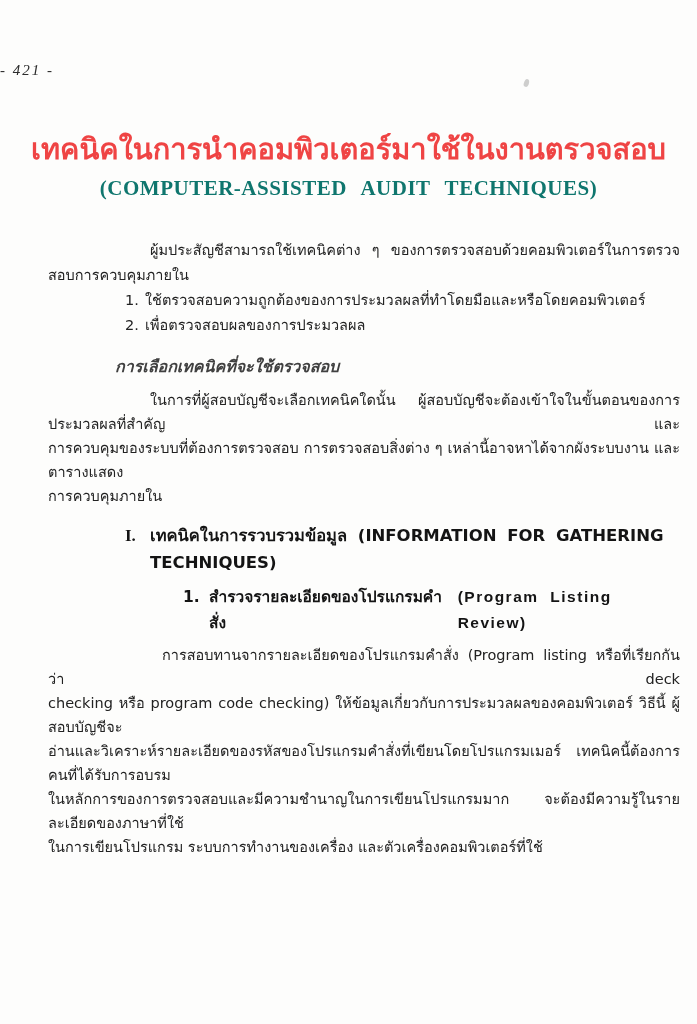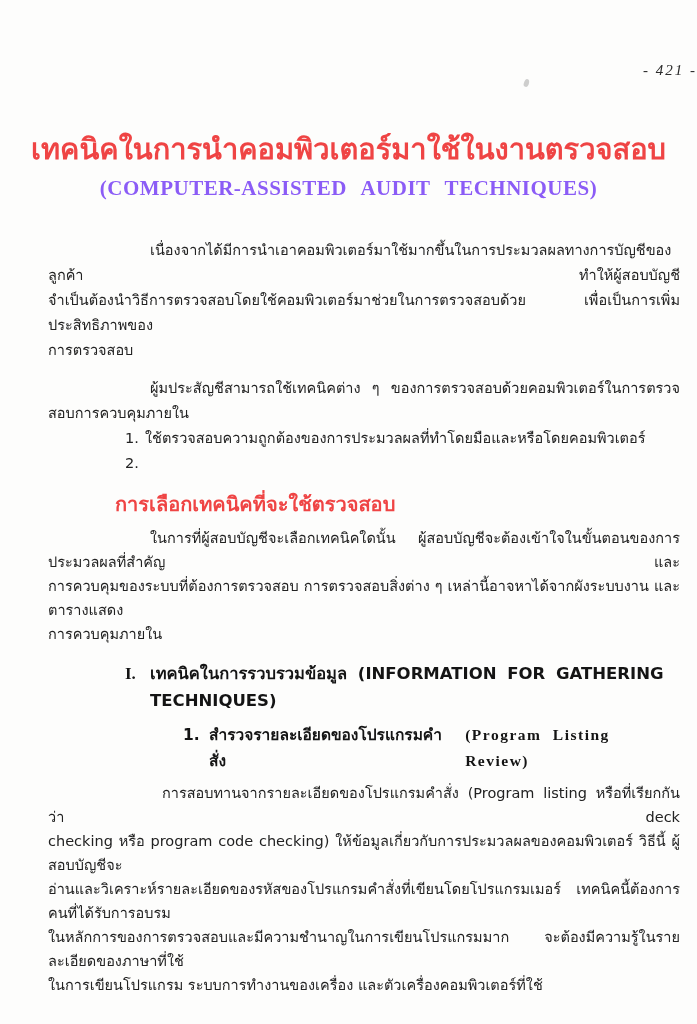--- a/index.html
+++ b/index.html
@@ -3,106 +3,102 @@
 <meta charset="utf-8">
 <style>
   html,body { margin:0; padding:0; background:#ffffff; }
   .page {
     position:relative; width:697px; height:1024px;
     background:#fdfdfc; color:#1d1d1d; overflow:hidden;
     font-family:"DejaVu Sans", sans-serif;
   }
   
   .page-number {
-    padding-top:61px; text-align:right;
+    padding-top:61px; text-align:left;
     font-family:"Liberation Serif", serif; font-style:italic;
-    font-size:15px; line-height:19px; letter-spacing:2px; color:#2b2b2b;padding-left:40px;
+    font-size:15px; line-height:19px; letter-spacing:2px; color:#2b2b2b;
   }
   .speck {
     position:absolute; left:524px; top:79px; width:5px; height:8px;
     background:#bdbdbd; border-radius:50% 50% 50% 50%/60% 60% 40% 40%;
     transform:rotate(18deg); opacity:.75;
   }
   .title-thai {
     margin:48px 10px 0; text-align:center;
     font-size:29px; font-weight:700; line-height:42px; color:#ef4444;
   }
   .title-eng {
     margin:3px 0 0; text-align:center;
     font-family:"Liberation Serif", serif;
     font-size:21px; font-weight:700; line-height:31px;
-    word-spacing:9px; letter-spacing:.5px; color:#8b5cf6;
+    word-spacing:9px; letter-spacing:.5px; color:#0f766e;
   }
   
   .body { margin:34px 17px 0 48px; font-size:14.5px; color:#222; }
   .para .line { line-height:25px; min-height:25px; }
   .para.tight .line { line-height:24px; min-height:24px; }
   .line.j { text-align:justify; text-align-last:justify; }
   .fi .line:first-child { text-indent:102px; }
   .fi2 .line:first-child { text-indent:114px; }
   #p2 { margin-top:13px; }
   .items { margin:0; padding:0; list-style:none; }
   .item { display:flex; line-height:25px; }
   .item .num { margin-left:77px; width:20px; flex:none; }
   .section-heading {
-    margin:15px 0 0 67px; font-size:20px; font-weight:700;
-    line-height:27px; color:#ef4444;
+    margin:15px 0 0 67px; font-size:16px; font-weight:700;
+    line-height:27px; color:#404040;font-style:italic;
   }
   #p3 { margin-top:8px; }
   .topic {
     display:flex; margin-top:14px; font-weight:700;
     font-size:16.5px; line-height:27px; color:#141414;
   }
   .topic .numeral {
     margin-left:77px; width:25px; flex:none;
     font-family:"Liberation Serif", serif; font-size:17px;
   }
   .topic .topic-lines { word-spacing:5px; }
   .subtopic {
     display:flex; margin:8px 0 0 135px; font-weight:700;
     font-size:15.5px; line-height:26px; color:#141414;
   }
   .subtopic .num { width:26px; flex:none; }
   .subtopic .eng {
-    margin-left:12px; font-family:Liberation Serif, serif;
+    margin-left:12px; font-family:Liberation Sans, sans-serif;
     letter-spacing:1.5px; word-spacing:6px;
   }
   #p4 { margin-top:7px; }
 </style>
 </head>
 <body>
 
 <div class="page">
 
   <div class="speck"></div>
 
   <div class="page-number">- 421 -</div>
 
   <h1 class="title-thai">เทคนิคในการนำคอมพิวเตอร์มาใช้ในงานตรวจสอบ</h1>
   <h2 class="title-eng">(COMPUTER-ASSISTED AUDIT TECHNIQUES)</h2>
 
   <div class="body">
 
-    <div class="para fi" id="p1">
-        <div class="line j">เนื่องจากได้มีการนำเอาคอมพิวเตอร์มาใช้มากขึ้นในการประมวลผลทางการบัญชีของลูกค้า ทำให้ผู้สอบบัญชี</div>
-        <div class="line j">จำเป็นต้องนำวิธีการตรวจสอบโดยใช้คอมพิวเตอร์มาช่วยในการตรวจสอบด้วย เพื่อเป็นการเพิ่มประสิทธิภาพของ</div>
-        <div class="line">การตรวจสอบ</div>
-      </div>
 
     <div class="para fi" id="p2">
         <div class="line j">ผู้มประสัญชีสามารถใช้เทคนิคต่าง ๆ ของการตรวจสอบด้วยคอมพิวเตอร์ในการตรวจสอบการควบคุมภายใน</div>
       </div>
 
     <ul class="items">
       <li class="item">
         <span class="num">1.</span>
         <span>ใช้ตรวจสอบความถูกต้องของการประมวลผลที่ทำโดยมือและหรือโดยคอมพิวเตอร์</span>
       </li>
       <li class="item">
         <span class="num">2.</span>
+        <span>เพื่อตรวจสอบผลของการประมวลผล</span>
       </li>
     </ul>
 
     <h3 class="section-heading">การเลือกเทคนิคที่จะใช้ตรวจสอบ</h3>
 
     <div class="para fi tight" id="p3">
         <div class="line j">ในการที่ผู้สอบบัญชีจะเลือกเทคนิคใดนั้น ผู้สอบบัญชีจะต้องเข้าใจในขั้นตอนของการประมวลผลที่สำคัญ และ</div>
         <div class="line j">การควบคุมของระบบที่ต้องการตรวจสอบ การตรวจสอบสิ่งต่าง ๆ เหล่านี้อาจหาได้จากผังระบบงาน และตารางแสดง</div>
         <div class="line">การควบคุมภายใน</div>
       </div>

